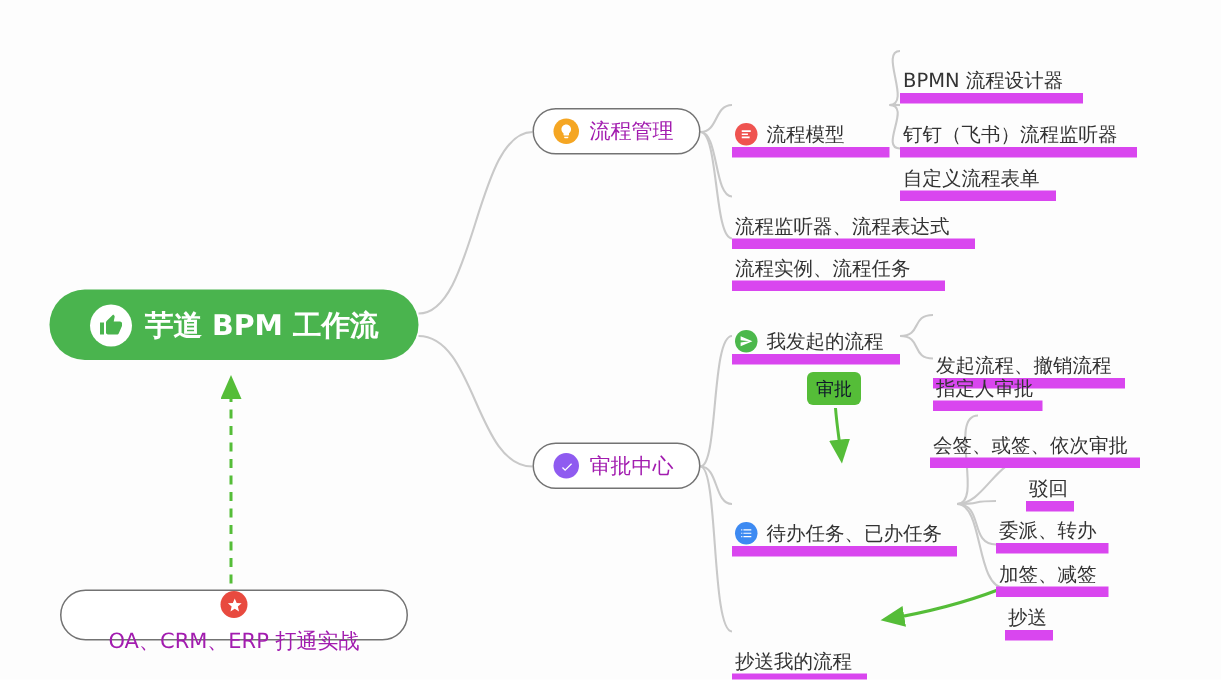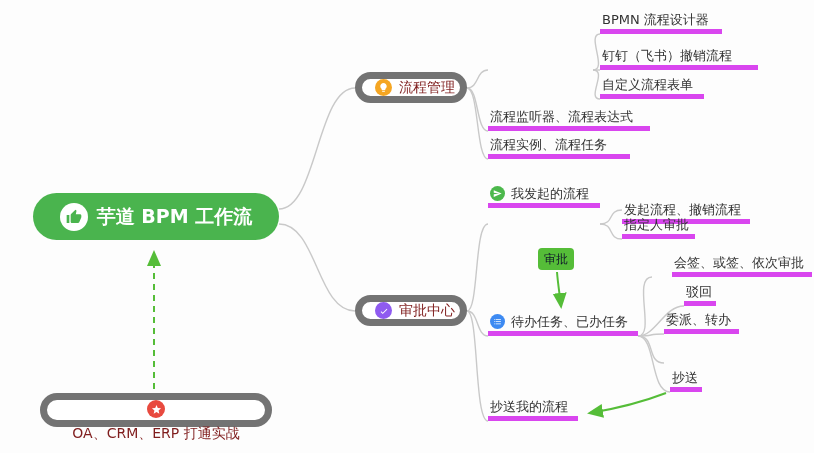--- a/index.html
+++ b/index.html
@@ -7,29 +7,29 @@
     position:relative;width:814px;height:453px;background:#fdfdfd;
     font-family:"DejaVu Sans","Liberation Sans",sans-serif;overflow:hidden;
   }
   svg.wires{position:absolute;left:0;top:0;width:814px;height:453px;}
   .node{position:absolute;display:flex;align-items:center;box-sizing:border-box;white-space:nowrap;}
   .root-node{
     left:33px;top:193px;width:246px;height:47px;background:#4ab44e;border-radius:26px;
     color:#fff;font-size:19px;font-weight:bold;padding:0 14px;gap:9px;justify-content:center;
   }
   .boxed{
-    background:#fff;border:7px solid #737373;border-radius:16px;height:31px;
-    font-size:14px;color:#7f1d1d;padding:0 13px;gap:7px;
+    background:#fff;border:1px solid #737373;border-radius:16px;height:31px;
+    font-size:14px;color:#a21caf;padding:0 13px;gap:7px;
   }
   .boxed.process{left:355px;top:72px;width:112px;}
   .boxed.approval{left:355px;top:295px;width:112px;}
   .boxed.practice{left:40px;top:393px;width:232px;height:34px;border-radius:17px;font-size:14px;flex-direction:column;}
   .line-node{
-    height:24px;border-bottom:5px solid #d946ef;font-size:13px;color:#333;
-    padding:0 2px;gap:6px;overflow:visible;
+    height:24px;border-bottom:7px solid #d946ef;font-size:13px;color:#333;
+    padding:0 2px;gap:6px;overflow:visible;margin-top:35px;
   }
   .badge{
     left:538px;top:248px;width:36px;height:22px;background:#55bd38;border-radius:4px;
     color:#0f172a;font-size:12px;justify-content:center;
   }
   .circ{border-radius:50%;display:inline-flex;align-items:center;justify-content:center;flex:0 0 auto;}
   .circ svg{display:block;}
   .c28{width:28px;height:28px;background:#fff;}
   .c17{width:17px;height:17px;}
   .c15{width:15px;height:15px;}
@@ -90,25 +90,33 @@
 
   <div class="node boxed process">
     <span class="circ c17 bg-orange">
       <svg width="11" height="11" viewBox="0 0 24 24" fill="#fff">
           <path d="M9 21c0 .55.45 1 1 1h4c.55 0 1-.45 1-1v-1H9v1zm3-19C8.14 2 5 5.14 5 9c0 2.38 1.19 4.47 3 5.74V17c0 .55.45 1 1 1h6c.55 0 1-.45 1-1v-2.26c1.81-1.27 3-3.36 3-5.74 0-3.86-3.14-7-7-7z"></path>
         </svg>
     </span>
     <span>流程管理</span>
   </div>
 
+  <div class="node line-node" style="left:488px;top:46px;width:105px;">
+    <span class="circ c15 bg-red">
+      <svg width="9" height="9" viewBox="0 0 24 24" fill="#fff">
+          <path d="M4 5h16v3H4zM4 10.5h11v3H4zM4 16h14v3H4z"></path>
+        </svg>
+    </span>
+    <span>流程模型</span>
+  </div>
   <div class="node line-node" style="left:600px;top:10px;width:122px;">
     <span>BPMN 流程设计器</span>
   </div>
   <div class="node line-node" style="left:600px;top:46px;width:158px;">
-    <span>钉钉（飞书）撤销流程</span>
+    <span>钉钉（飞书）流程监听器</span>
   </div>
   <div class="node line-node" style="left:600px;top:75px;width:104px;">
     <span>自定义流程表单</span>
   </div>
   <div class="node line-node" style="left:488px;top:107px;width:162px;">
     <span>流程监听器、流程表达式</span>
   </div>
   <div class="node line-node" style="left:488px;top:135px;width:142px;">
     <span>流程实例、流程任务</span>
   </div>
@@ -142,28 +150,31 @@
   </div>
 
   <div class="node line-node" style="left:488px;top:312px;width:150px;">
     <span class="circ c15 bg-blue">
       <svg width="9" height="9" viewBox="0 0 24 24" fill="#fff">
           <path d="M3 5h2v2H3zM7 5h14v2H7zM3 11h2v2H3zM7 11h14v2H7zM3 17h2v2H3zM7 17h14v2H7z"></path>
         </svg>
     </span>
     <span>待办任务、已办任务</span>
   </div>
-  <div class="node line-node" style="left:672px;top:253px;width:140px;align-items:center;">
+  <div class="node line-node" style="left:620px;top:253px;width:140px;align-items:center;">
     <span>会签、或签、依次审批</span>
   </div>
   <div class="node line-node" style="left:684px;top:282px;width:32px;">
     <span>驳回</span>
   </div>
   <div class="node line-node" style="left:664px;top:310px;width:75px;">
     <span>委派、转办</span>
+  </div>
+  <div class="node line-node" style="left:664px;top:339px;width:75px;">
+    <span>加签、减签</span>
   </div>
   <div class="node line-node" style="left:670px;top:368px;width:32px;">
     <span>抄送</span>
   </div>
   <div class="node line-node" style="left:488px;top:397px;width:90px;">
     <span>抄送我的流程</span>
   </div>
 
   <div class="node boxed practice">
     <span class="circ c18 bg-star">

